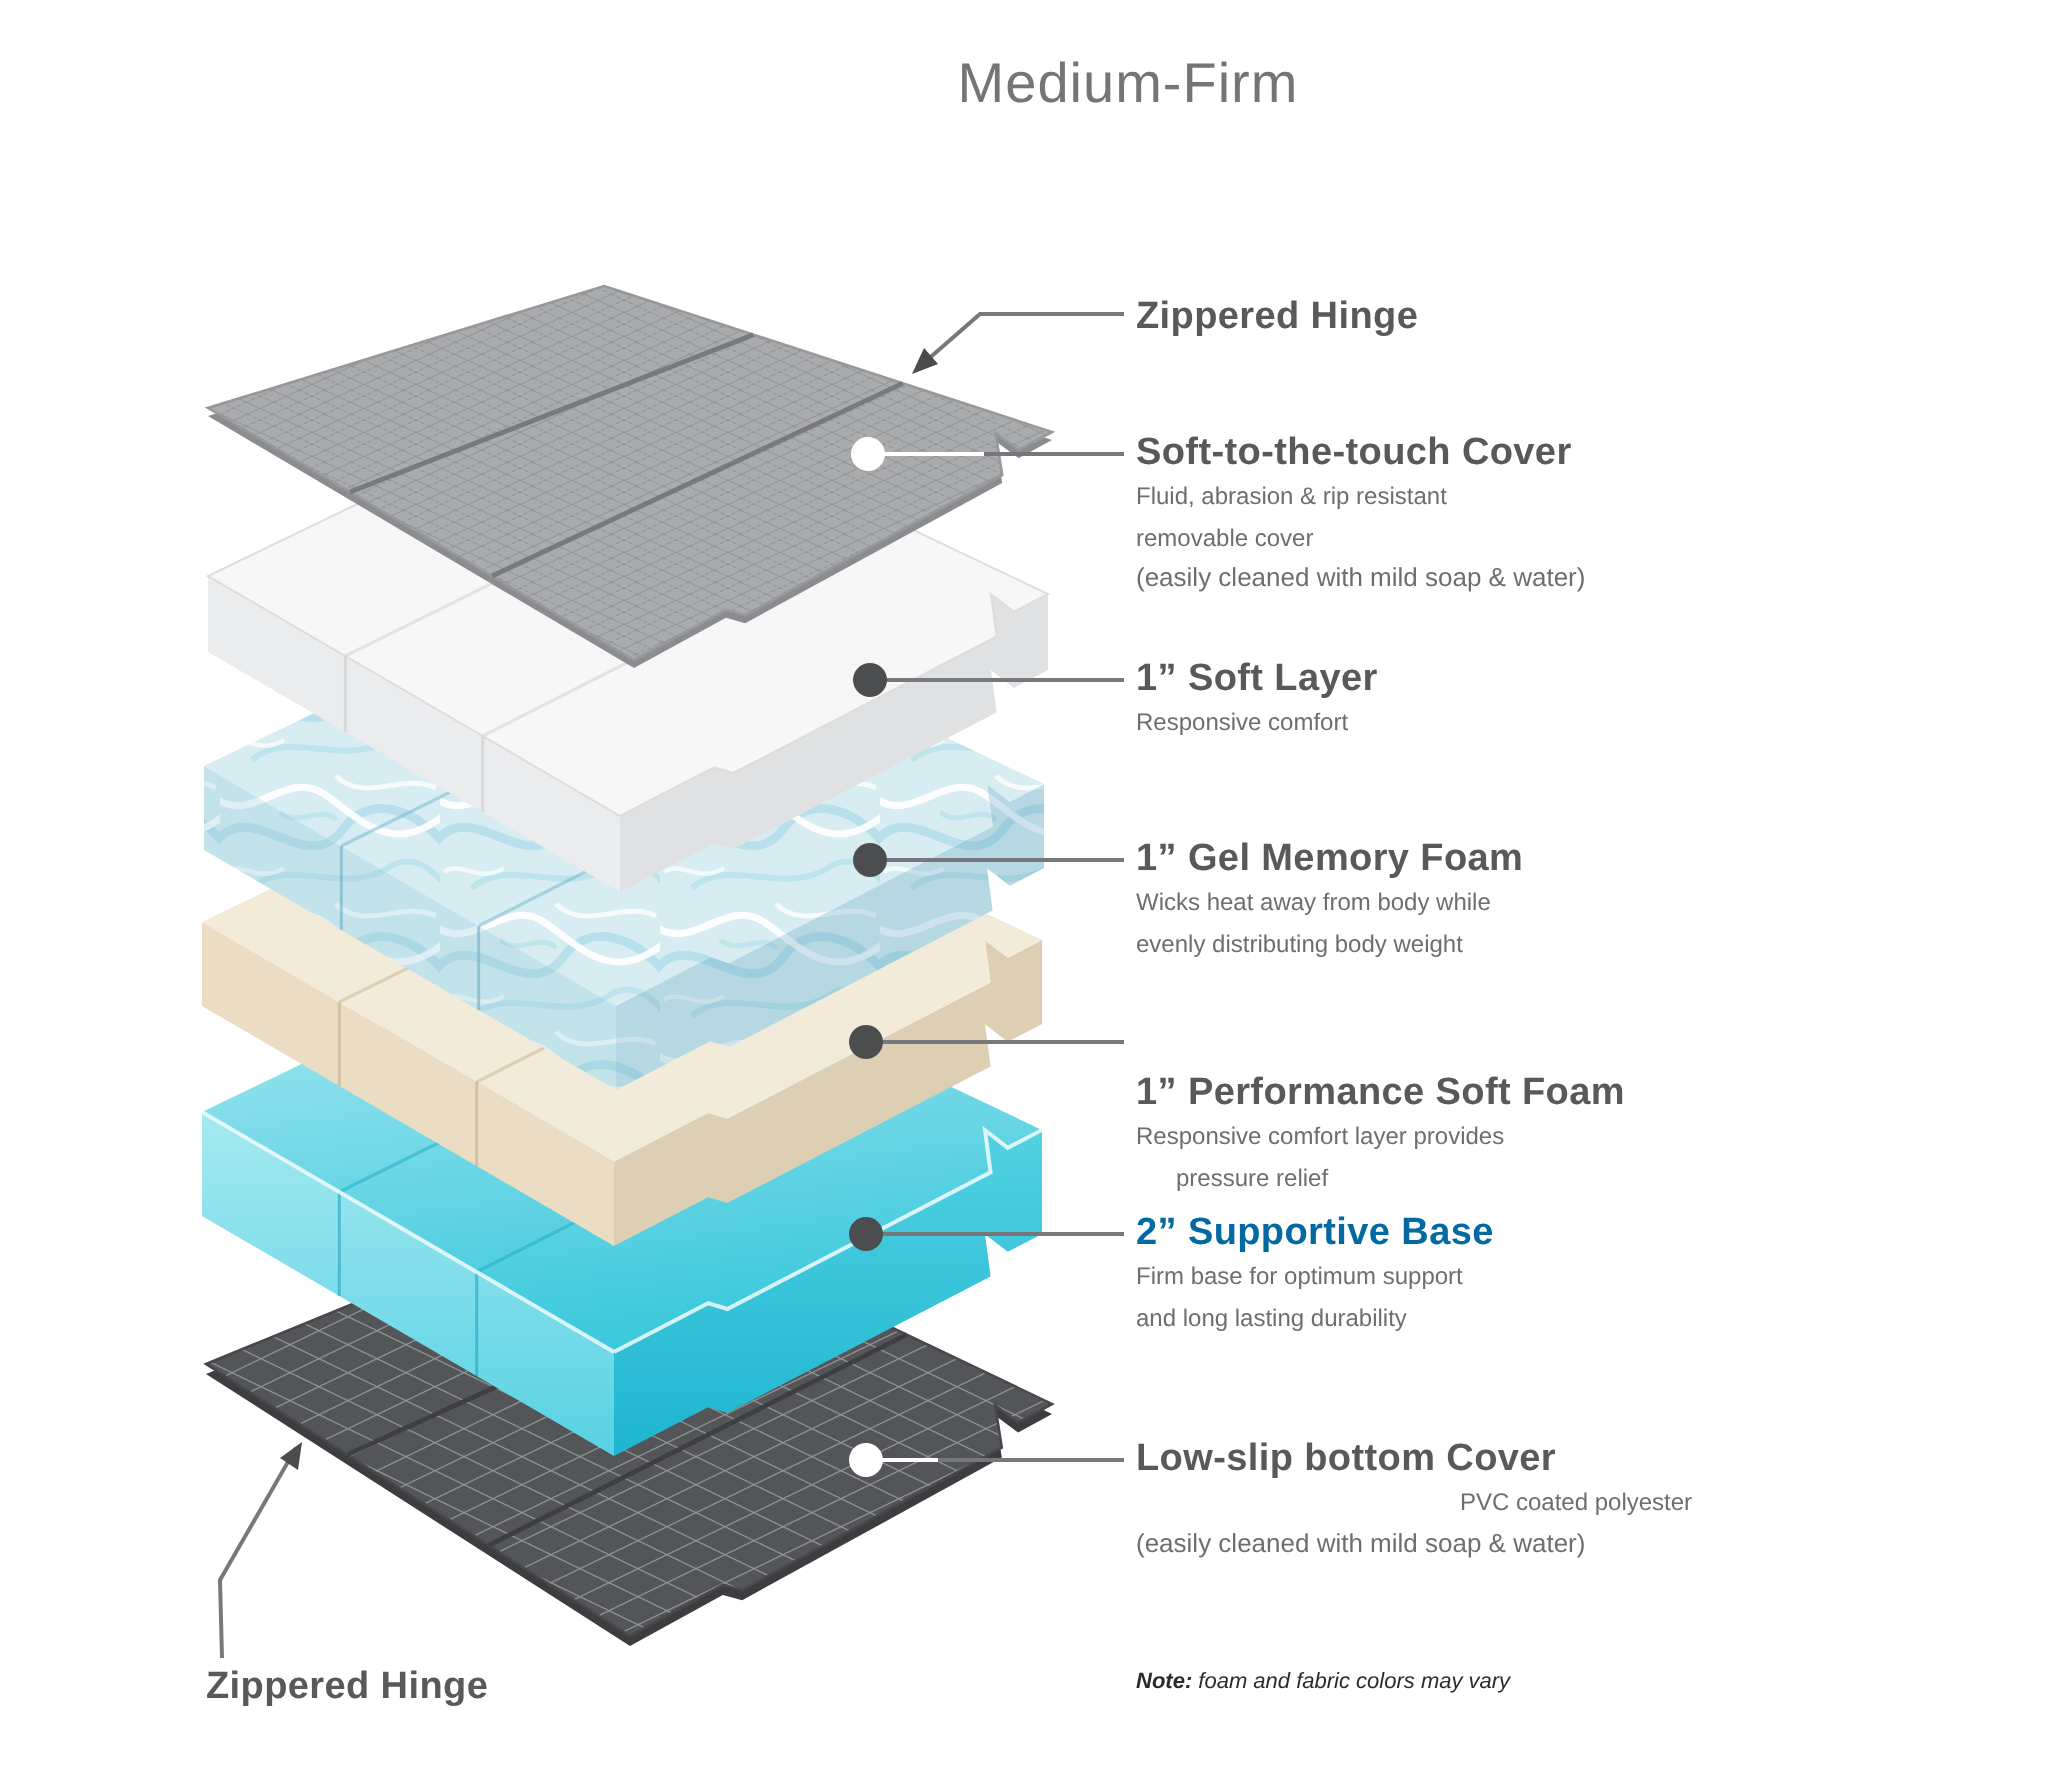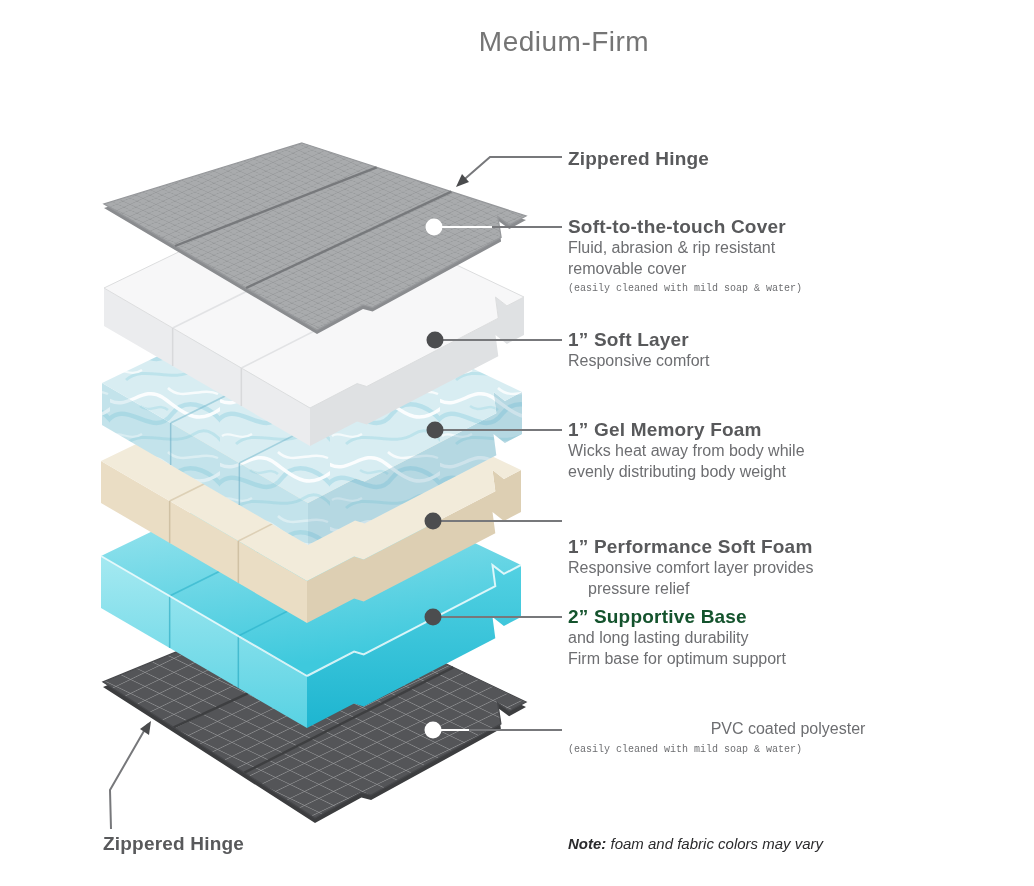--- a/index.html
+++ b/index.html
@@ -3,24 +3,24 @@
 <meta charset="utf-8">
 <style>
   html,body{margin:0;padding:0;background:#ffffff;}
   #stage{position:relative;width:1034px;height:886px;background:#ffffff;overflow:hidden;
          font-family:"Liberation Sans", sans-serif;}
   #mattress-svg{position:absolute;left:0;top:0;}
   .page-title{position:absolute;left:564px;top:18px;transform:translateX(-50%);
               font-size:28px;line-height:48px;font-weight:400;letter-spacing:.5px;white-space:nowrap;}
   .callout{position:absolute;left:568px;width:440px;}
   .co-title{font-size:19px;line-height:22px;font-weight:bold;letter-spacing:.2px;}
-  .co-line{font-size:16px;line-height:20.5px;}
-  .co-note{font-size:10px;line-height:20px;font-family:Liberation Mono, monospace;}
+  .co-line{font-size:12px;line-height:20.5px;}
+  .co-note{font-size:13px;line-height:20px;}
   .hinge-label{position:absolute;left:103px;top:833px;font-size:19px;font-weight:bold;letter-spacing:.2px;}
-  .footnote{position:absolute;left:568px;top:835px;font-size:15px;font-style:italic;}
+  .footnote{position:absolute;left:568px;top:835px;font-size:11px;font-style:italic;}
   .fn-bold{font-weight:bold;}
 </style>
 </head>
 <body>
 
 <div id="stage" style="background: rgb(255, 255, 255);">
 
   <svg id="mattress-svg" width="1034" height="886" viewBox="0 0 1034 886">
       <defs>
  <pattern id="quilt" width="1" height="1" patternUnits="userSpaceOnUse" patternTransform="matrix(13,6,-13,6,0,0)">
@@ -152,26 +152,27 @@
     <div class="co-line" style="color: rgb(109, 110, 113);">evenly distributing body weight</div>
   </div>
 
   <div class="callout" style="top:536px">
     <div class="co-title" style="color: rgb(88, 89, 91);">1” Performance Soft Foam</div>
     <div class="co-line" style="color: rgb(109, 110, 113);">Responsive comfort layer provides</div>
     <div class="co-line" style="color: rgb(109, 110, 113); margin-left: 20px;">pressure relief</div>
   </div>
 
   <div class="callout" style="top:606px">
-    <div class="co-title" style="color: #14532d;">2” Supportive Base</div>
+    <div class="co-title" style="color: #0369a1;">2” Supportive Base</div>
+    <div class="co-line" style="color: rgb(109, 110, 113);">Firm base for optimum support</div>
     <div class="co-line" style="color: rgb(109, 110, 113);">and long lasting durability</div>
-    <div class="co-line" style="color: rgb(109, 110, 113);">Firm base for optimum support</div>
   </div>
 
   <div class="callout" style="top:719px">
+    <div class="co-title" style="color: rgb(88, 89, 91);">Low-slip bottom Cover</div>
     <div class="co-line" style="color: rgb(109, 110, 113); text-align: center;">PVC coated polyester</div>
     <div class="co-note" style="color: rgb(109, 110, 113);">(easily cleaned with mild soap &amp; water)</div>
   </div>
 
   <div class="hinge-label" style="color: rgb(88, 89, 91);">Zippered Hinge</div>
 
   <div class="footnote" style="color: rgb(43, 43, 45);"><span class="fn-bold">Note:</span><span> foam and fabric colors may vary</span></div>
 
 </div>
 

